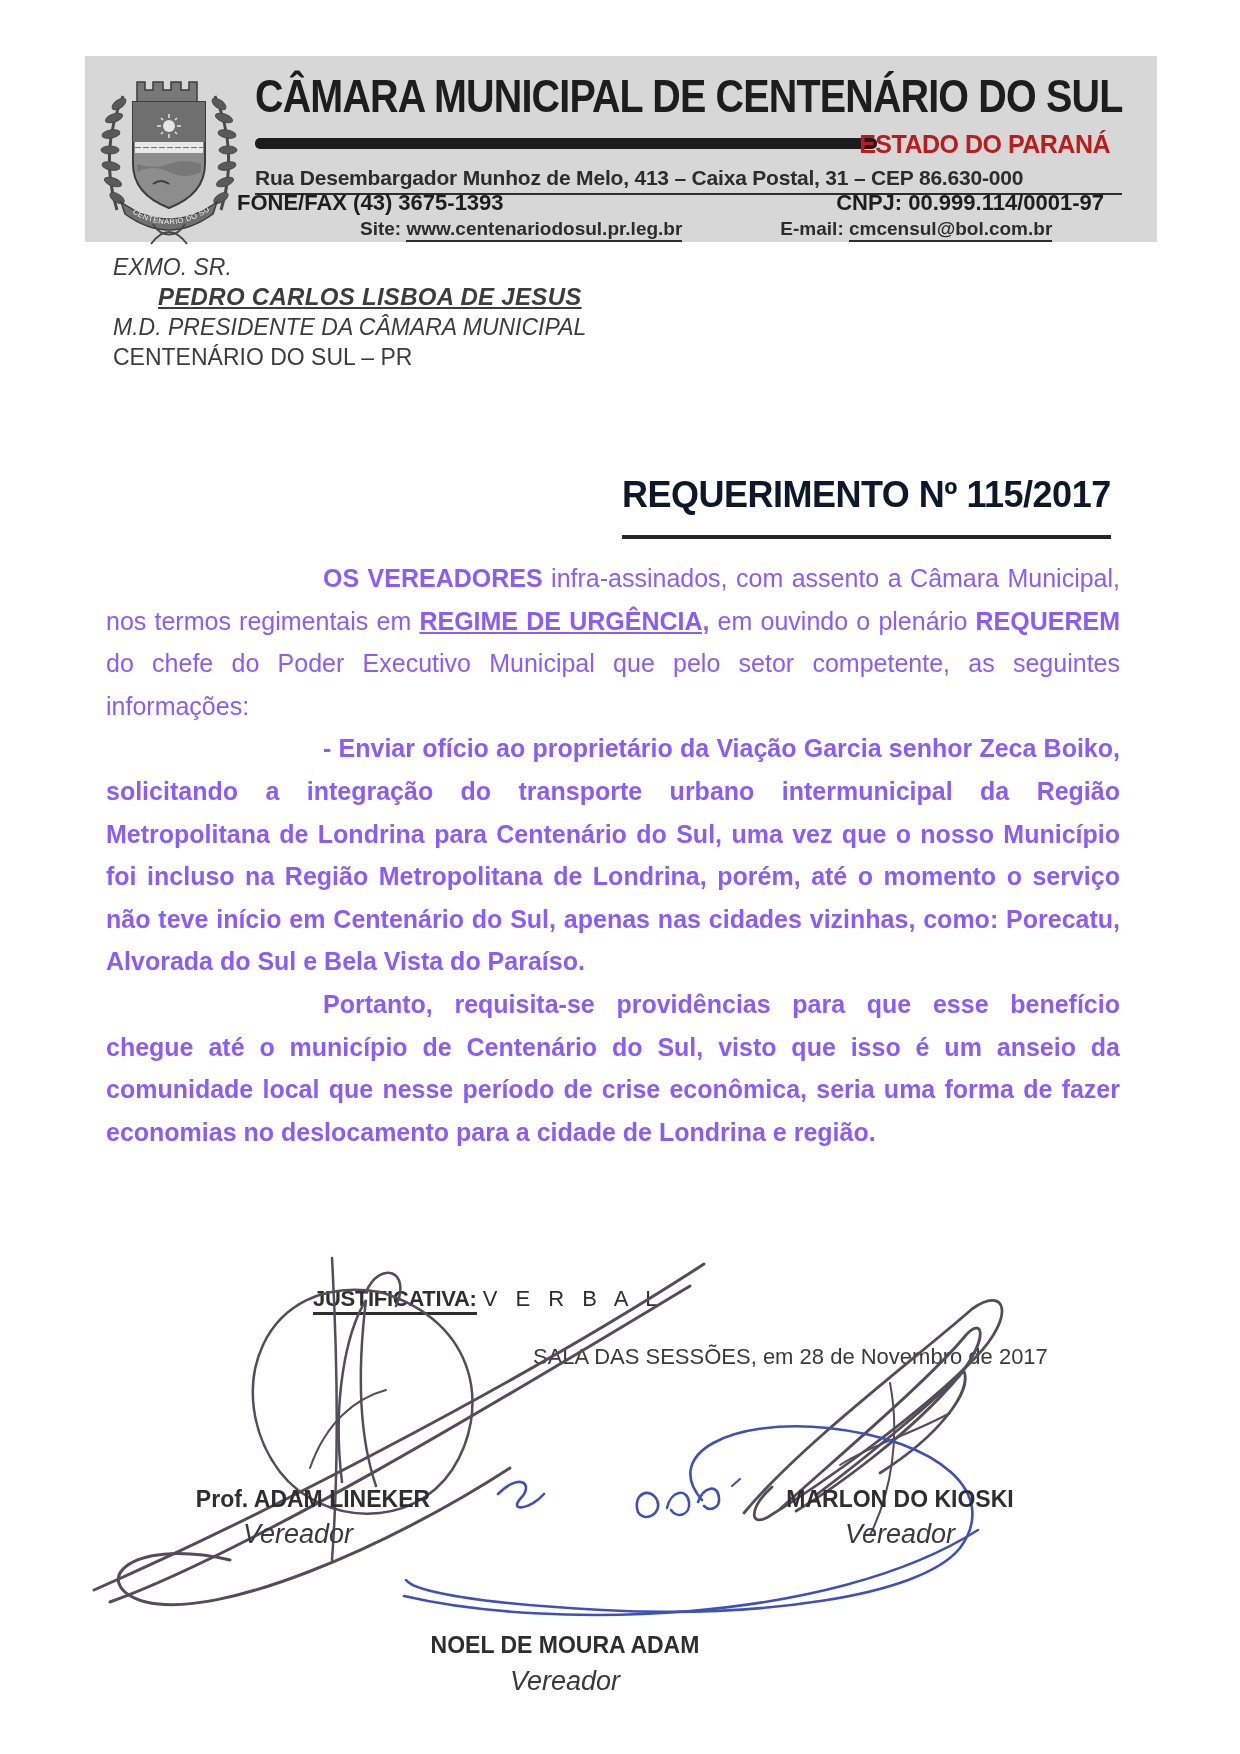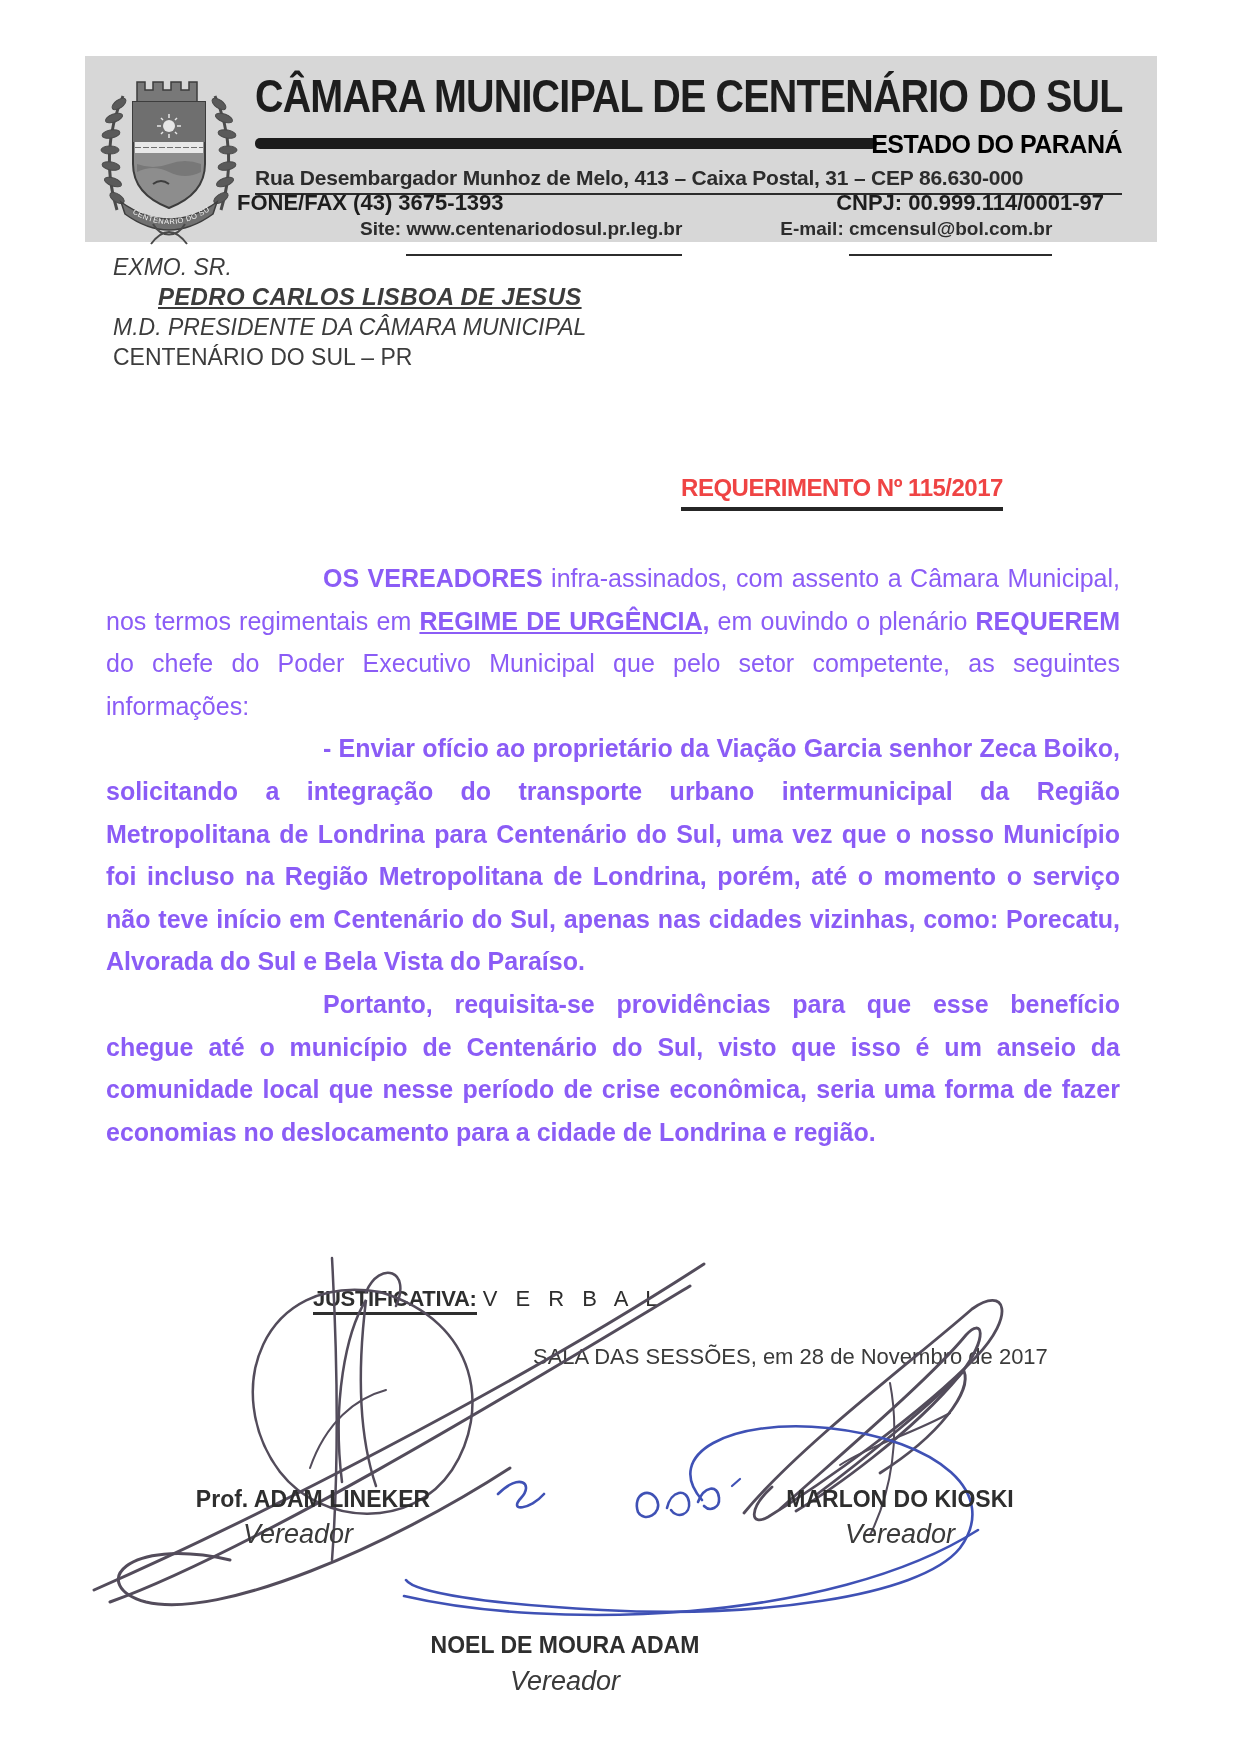--- a/index.html
+++ b/index.html
@@ -14,48 +14,48 @@
     background:#d7d7d7;
   }
   .crest{position:absolute;left:8px;top:-4px;width:152px;height:196px;}
   .org-name{
     position:absolute;left:170px;top:12px;white-space:nowrap;
     font-weight:bold;color:#1d1d1d;font-size:47px;letter-spacing:-1px;
     transform:scaleX(0.84);transform-origin:left top;
   }
   .state-row{position:absolute;left:170px;top:74px;width:867px;height:26px;}
   .state-bar{position:absolute;left:0;top:8px;width:622px;height:11px;background:#1c1c1c;border-radius:5px;}
-  .state-label{position:absolute;right:0;top:0;font-weight:bold;color:#000000;font-size:25px;white-space:nowrap;letter-spacing:-0.5px;}
+  .state-label{position:absolute;right:12px;top:0;font-weight:bold;color:#b91c1c;font-size:25px;white-space:nowrap;letter-spacing:-0.5px;}
   .addr-row{
     position:absolute;left:170px;top:110px;width:867px;
     font-weight:bold;color:#2c2c2c;font-size:21px;white-space:nowrap;
     border-bottom:2px solid #2c2c2c;padding-bottom:3px;letter-spacing:-0.2px;
   }
   .phone-row{
     position:absolute;left:152px;top:134px;width:867px;display:flex;justify-content:space-between;
     font-weight:bold;color:#1d1d1d;font-size:22px;white-space:nowrap;
   }
   .site-row{
     position:absolute;left:170px;top:162px;width:867px;display:flex;
     font-weight:bold;color:#2c2c2c;font-size:19px;white-space:nowrap;
   }
   .site-item{margin-left:105px;}
   .email-item{margin-left:98px;}
-  .u-line{border-bottom:2px solid #2c2c2c;padding-bottom:15px;}
+  .u-line{border-bottom:2px solid #2c2c2c;padding-bottom:1px;}
   
   .addressee{position:absolute;left:113px;top:252px;font-size:23px;line-height:30px;color:#3c3c3c;}
   .addr-l1,.addr-l3{font-style:italic;}
   .addr-l2{font-style:italic;font-weight:bold;text-decoration:underline;font-size:24px;letter-spacing:0.3px;margin-left:45px;}
   
   .doc-title{
     position:absolute;left:622px;top:474px;width:440px;text-align:center;
   }
   .doc-title span{
-    display:inline-block;font-weight:bold;font-size:24px;color:#ef4444;white-space:nowrap;
-    letter-spacing:-0.5px;border-bottom:4px solid #262626;padding-bottom:5px;
+    display:inline-block;font-weight:bold;font-size:36px;color:#0f172a;white-space:nowrap;
+    letter-spacing:-0.5px;border-bottom:4px solid #262626;padding-bottom:19px;
   }
   
   .body-text{
     position:absolute;left:106px;top:557px;width:1014px;
     font-size:25px;line-height:42.6px;text-align:justify;color:#8b5cf6;
   }
   .body-text p{margin:0;text-indent:217px;}
   .body-text .b{font-weight:bold;}
   .body-text .u{text-decoration:underline;}
   .justif{position:absolute;left:313px;top:1286px;font-size:22px;color:#2e2e2e;white-space:nowrap;}

